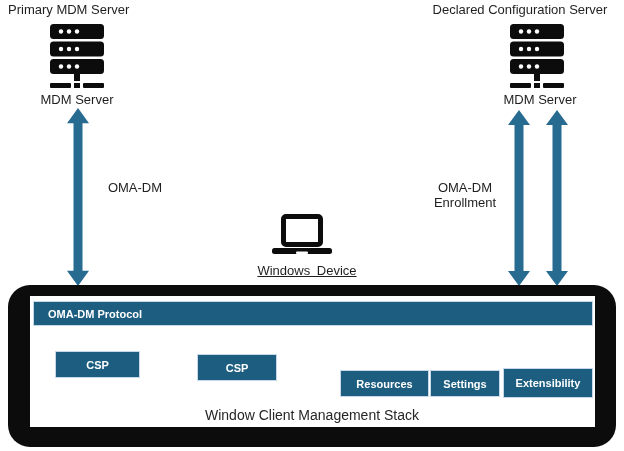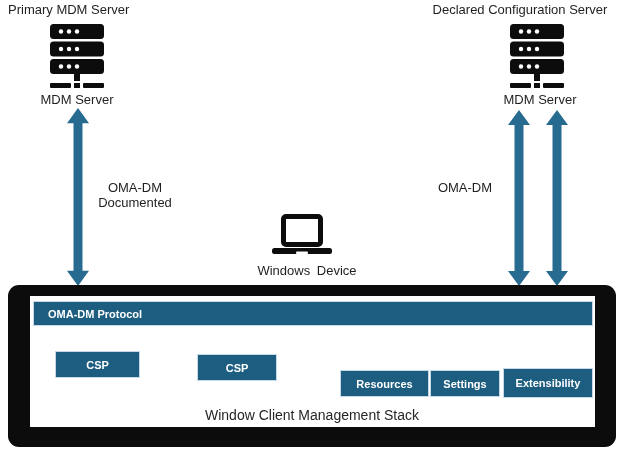--- a/index.html
+++ b/index.html
@@ -22,24 +22,24 @@
   .cap-left{left:27px;top:92px;width:100px;}
   .arrow-left{left:67px;top:108px;width:22px;height:178px;}
   .link-doc{left:75px;top:180px;width:120px;}
   .title-right{left:420px;top:2px;width:200px;}
   .srv-right{left:510px;top:24px;width:54px;height:64px;}
   .cap-right{left:490px;top:92px;width:100px;}
   .arrow-r1{left:508px;top:110px;width:22px;height:176px;}
   .arrow-r2{left:546px;top:110px;width:22px;height:176px;}
   .link-enr{left:405px;top:180px;width:120px;}
   .laptop{left:272px;top:214px;width:60px;height:44px;}
-  .cap-device{left:247px;top:263px;width:120px;word-spacing:3px;}
+  .cap-device{left:247px;top:263px;width:120px;word-spacing:3px;text-decoration:underline;}
 
   
-  .frame{left:8px;top:285px;width:608px;height:162px;background:var(--ink,#0c0c0c);border-radius:11px;}
+  .frame{left:8px;top:285px;width:608px;height:162px;background:var(--ink,#0c0c0c);border-radius:22px;}
   .frame-inner{position:absolute;left:22px;top:11px;right:21px;bottom:20px;background:#fff;}
   .tbox{
     position:absolute;display:flex;align-items:center;justify-content:center;
     background:var(--box,#1d5e80);border:1px solid var(--box-border,#c7d9e8);
     color:var(--box-text,#fff);font-size:11px;font-weight:bold;box-sizing:border-box;
   }
   .protocol-bar{left:25px;top:16px;width:560px;height:25px;justify-content:flex-start;padding-left:14px;}
   .csp1{left:47px;top:66px;width:85px;height:27px;}
   .csp2{left:189px;top:69px;width:80px;height:27px;}
   .declared{left:332px;top:50px;width:253px;height:28px;}
@@ -81,21 +81,20 @@
   <div class="abs lbl center cap-left">MDM Server</div>
 
   <span class="abs arrow arrow-left">
     <svg viewBox="0 0 22 176" preserveAspectRatio="none" xmlns="http://www.w3.org/2000/svg">
       <polygon fill="currentColor" points="11,0 22,15 15.5,15 15.5,161 22,161 11,176 0,161 6.5,161 6.5,15 0,15"></polygon>
     </svg>
   </span>
 
   <div class="abs lbl center link-doc">
     <div>OMA-DM</div>
-    <div>Documented</div>
   </div>
 
   <div class="abs lbl center title-right">Declared Configuration Server</div>
 
   <span class="abs icon srv-right">
     <svg viewBox="0 0 54 64" xmlns="http://www.w3.org/2000/svg">
       <rect x="0" y="0" width="54" height="15" rx="3.5" fill="currentColor"></rect>
       <rect x="0" y="17.5" width="54" height="15" rx="3.5" fill="currentColor"></rect>
       <rect x="0" y="35" width="54" height="15" rx="3.5" fill="currentColor"></rect>
       <g fill="#ffffff">
@@ -124,20 +123,21 @@
     </svg>
   </span>
   <span class="abs arrow arrow-r2">
     <svg viewBox="0 0 22 176" preserveAspectRatio="none" xmlns="http://www.w3.org/2000/svg">
       <polygon fill="currentColor" points="11,0 22,15 15.5,15 15.5,161 22,161 11,176 0,161 6.5,161 6.5,15 0,15"></polygon>
     </svg>
   </span>
 
   <div class="abs lbl center link-enr">
     <div>OMA-DM</div>
+    <div>Enrollment</div>
   </div>
 
   <span class="abs icon laptop">
     <svg viewBox="0 0 60 44" xmlns="http://www.w3.org/2000/svg">
       <rect x="11.5" y="2.5" width="37" height="28" rx="2.5" fill="#ffffff" stroke="currentColor" stroke-width="5"></rect>
       <rect x="0" y="34" width="60" height="6" rx="2.5" fill="currentColor"></rect>
       <rect x="24" y="37.5" width="12" height="2.5" rx="1" fill="#ffffff"></rect>
     </svg>
   </span>
   <div class="abs lbl center cap-device">Windows Device</div>

